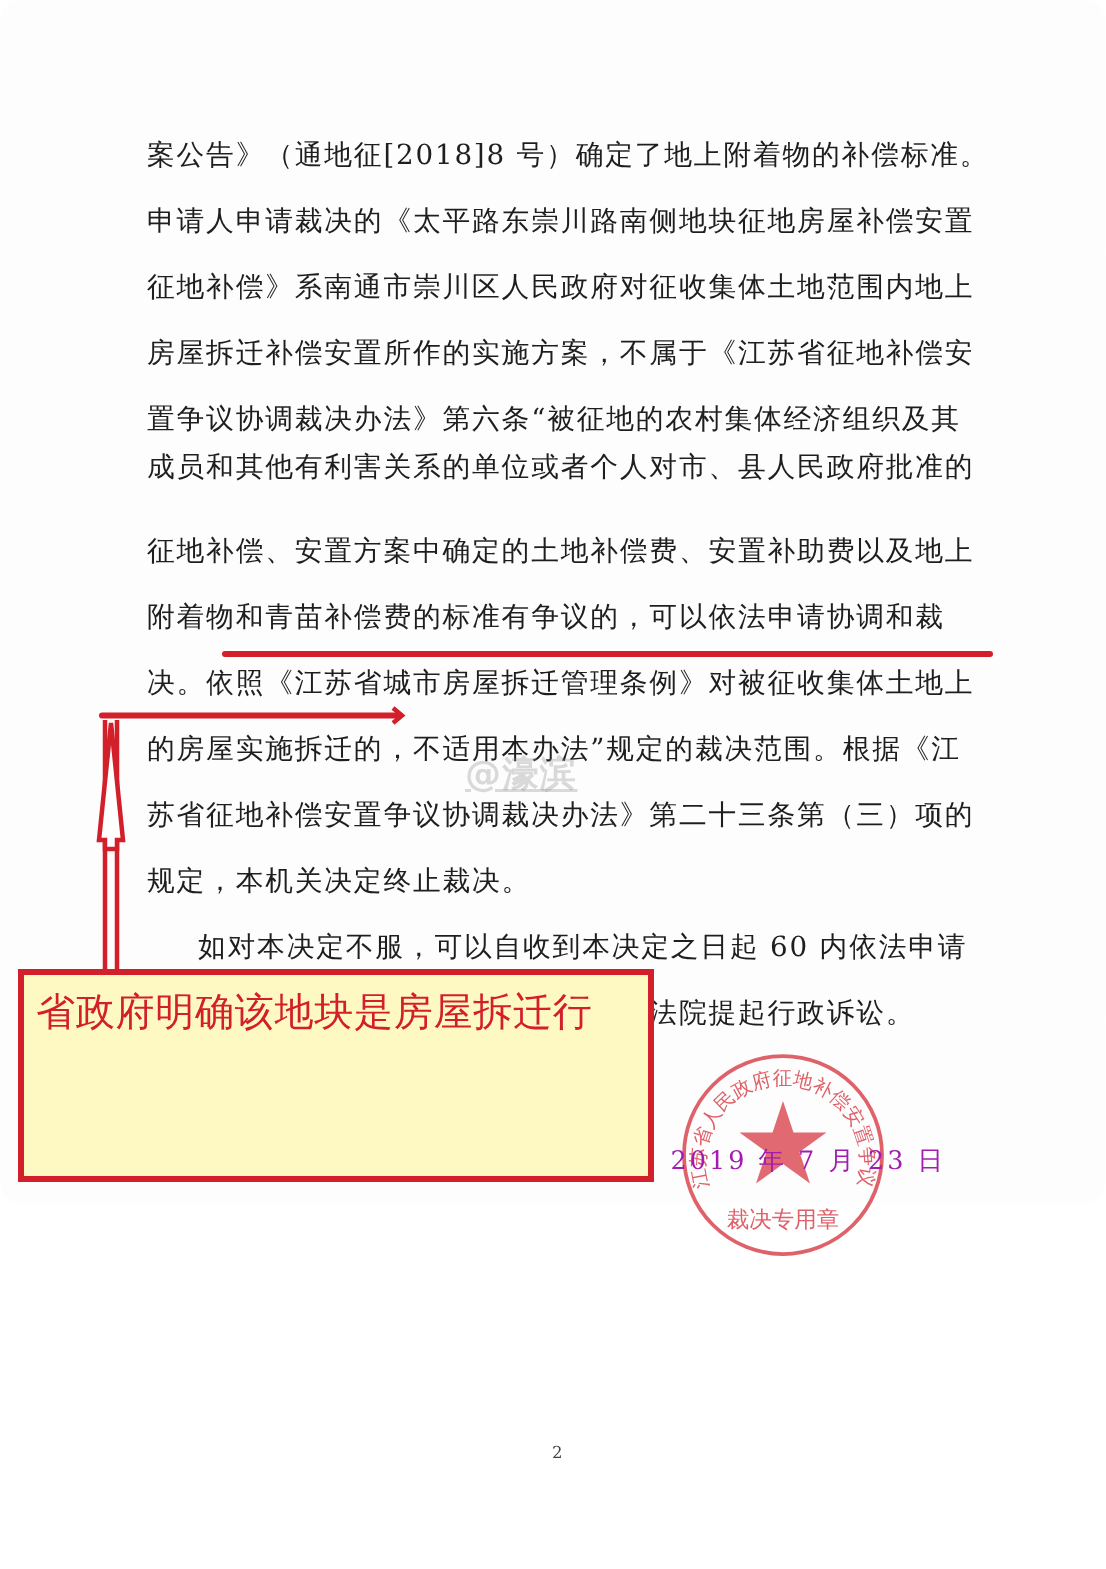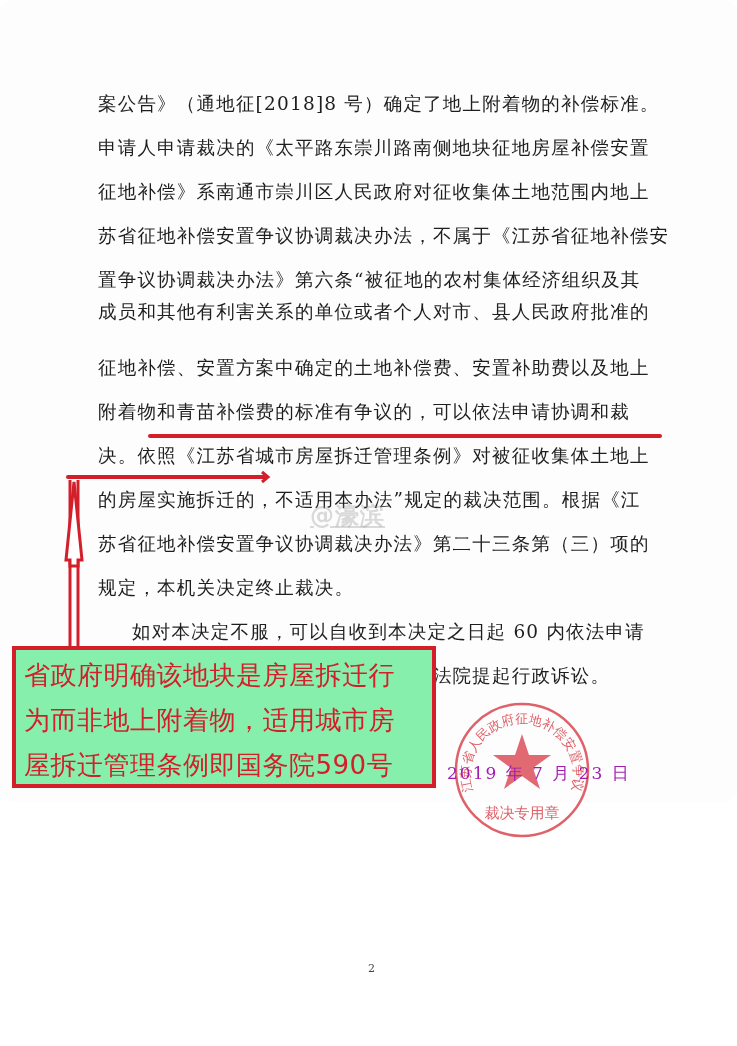--- a/index.html
+++ b/index.html
@@ -44,21 +44,21 @@
       text-decoration: underline;
     }
 
     .callout-box {
       position: absolute;
       left: 12px;
       top: 646px;
       width: 424px;
       height: 142px;
       border: 4px solid #d21f2a;
-      background: #86efac;
+      background: #fef9c3;
     }
     .callout-line {
       position: absolute;
       left: 8px;
       font-family: "DejaVu Sans", sans-serif;
       font-size: 26px;
       line-height: 46px;
       color: #d21f2a;
       white-space: nowrap;
       letter-spacing: 0.5px;
@@ -95,21 +95,21 @@
   </style>
 </head>
 <body>
 
 <div class="page">
 
   <div class="body-text">
     <div class="line" style="top:0px">案公告》（通地征[2018]8 号）确定了地上附着物的补偿标准。</div>
     <div class="line" style="top:44px">申请人申请裁决的《太平路东崇川路南侧地块征地房屋补偿安置</div>
     <div class="line" style="top:88px">征地补偿》系南通市崇川区人民政府对征收集体土地范围内地上</div>
-    <div class="line" style="top:132px">苏省征地补偿安置争议协调裁决办法，不属于《江苏省征地补偿安</div>
+    <div class="line" style="top:132px">房屋拆迁补偿安置所作的实施方案，不属于《江苏省征地补偿安</div>
     <div class="line" style="top:176px">置争议协调裁决办法》第六条“被征地的农村集体经济组织及其</div>
     <div class="line" style="top:208px">成员和其他有利害关系的单位或者个人对市、县人民政府批准的</div>
     <div class="line" style="top:264px">征地补偿、安置方案中确定的土地补偿费、安置补助费以及地上</div>
     <div class="line" style="top:308px">附着物和青苗补偿费的标准有争议的，可以依法申请协调和裁</div>
     <div class="line" style="top:352px">决。依照《江苏省城市房屋拆迁管理条例》对被征收集体土地上</div>
     <div class="line" style="top:396px">的房屋实施拆迁的，不适用本办法”规定的裁决范围。根据《江</div>
     <div class="line" style="top:440px">苏省征地补偿安置争议协调裁决办法》第二十三条第（三）项的</div>
     <div class="line" style="top:484px">规定，本机关决定终止裁决。</div>
     <div class="line indent" style="top:528px">如对本决定不服，可以自收到本决定之日起 60 内依法申请</div>
     <div class="line" style="top:572px">行政复议，或者在六个月内直接向人民法院提起行政诉讼。</div>
@@ -122,22 +122,20 @@
 
   <svg class="arrow-svg" width="737" height="1046">
     <path d="M262 472 L268 477 L262 482" fill="none" stroke="#d21f2a" stroke-width="3"></path>
     <line x1="70" y1="480" x2="70" y2="646" stroke="#d21f2a" stroke-width="3"></line>
     <line x1="78" y1="480" x2="78" y2="646" stroke="#d21f2a" stroke-width="3"></line>
     <path d="M74 482 L66 560 L70 560 L70 566 L78 566 L78 560 L82 560 Z" fill="#ffffff" stroke="#d21f2a" stroke-width="3"></path>
   </svg>
 
   <div class="callout-box">
     <div class="callout-line" style="top:2px">省政府明确该地块是房屋拆迁行</div>
-    <div class="callout-line" style="top:47px">为而非地上附着物，适用城市房</div>
-    <div class="callout-line" style="top:92px">屋拆迁管理条例即国务院590号</div>
   </div>
 
   <svg class="seal" viewBox="0 0 140 140">
     <defs>
       <path id="sealArc" d="M 22 95 A 52 52 0 1 1 118 95"></path>
     </defs>
     <circle cx="70" cy="70" r="66" fill="none" stroke="#d9454f" stroke-width="2.5" opacity="0.85"></circle>
     <text font-family="DejaVu Serif, serif" font-size="13" fill="#d9454f" opacity="0.85">
       <textPath href="#sealArc" startOffset="2%">江苏省人民政府征地补偿安置争议</textPath>
     </text>

